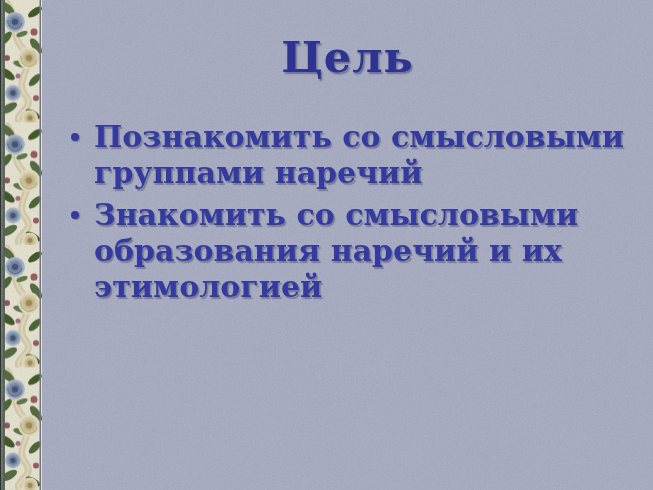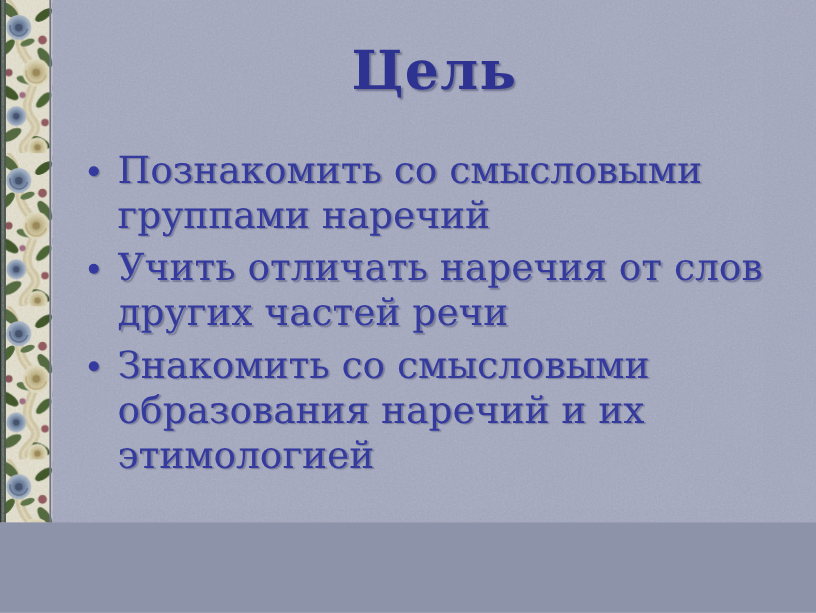--- a/index.html
+++ b/index.html
@@ -1,19 +1,19 @@
 <!DOCTYPE html>
 <html><head>
 <meta charset="utf-8">
 <style>
   html, body { margin: 0; padding: 0; background: #8d93a8; }
   .slide {
     position: relative;
     width: 653px;
-    height: 418px;
+    height: 490px;
     overflow: hidden;
     background: #a8adc2;
     font-family: "DejaVu Serif", "Liberation Serif", serif;
   }
   .bg-texture {
     position: absolute;
     inset: 0;
     z-index: 0;
     display: block;
   }
@@ -47,21 +47,21 @@
     padding: 0;
     width: 600px;
   }
   .bullet {
     position: relative;
     padding-left: 52px;
     padding-right: 8px;
     margin: 0 0 6px 0;
     font-size: 30px;
     line-height: 36px;
-    font-weight: normal;
+    font-weight: bold;
     color: #353b9e;
     text-shadow: 1.5px 1.5px 1px rgba(46, 48, 88, 0.38);
   }
   .bullet-dot {
     position: absolute;
     left: 29px;
     top: 14px;
     width: 8px;
     height: 8px;
     border-radius: 50%;
@@ -168,24 +168,19 @@
   <div class="content">
     <h1 class="title">Цель</h1>
     <ul class="bullets">
       <li class="bullet">
         <span class="bullet-dot"></span>
         <span class="bullet-text">Познакомить со смысловыми
 группами наречий</span>
       </li>
       <li class="bullet">
         <span class="bullet-dot"></span>
-        <span class="bullet-text">Учить отличать наречия от слов
-других частей речи</span>
-      </li>
-      <li class="bullet">
-        <span class="bullet-dot"></span>
         <span class="bullet-text">Знакомить со смысловыми
 образования наречий и их
 этимологией</span>
       </li>
     </ul>
   </div>
 </div>
 
 </body></html>

